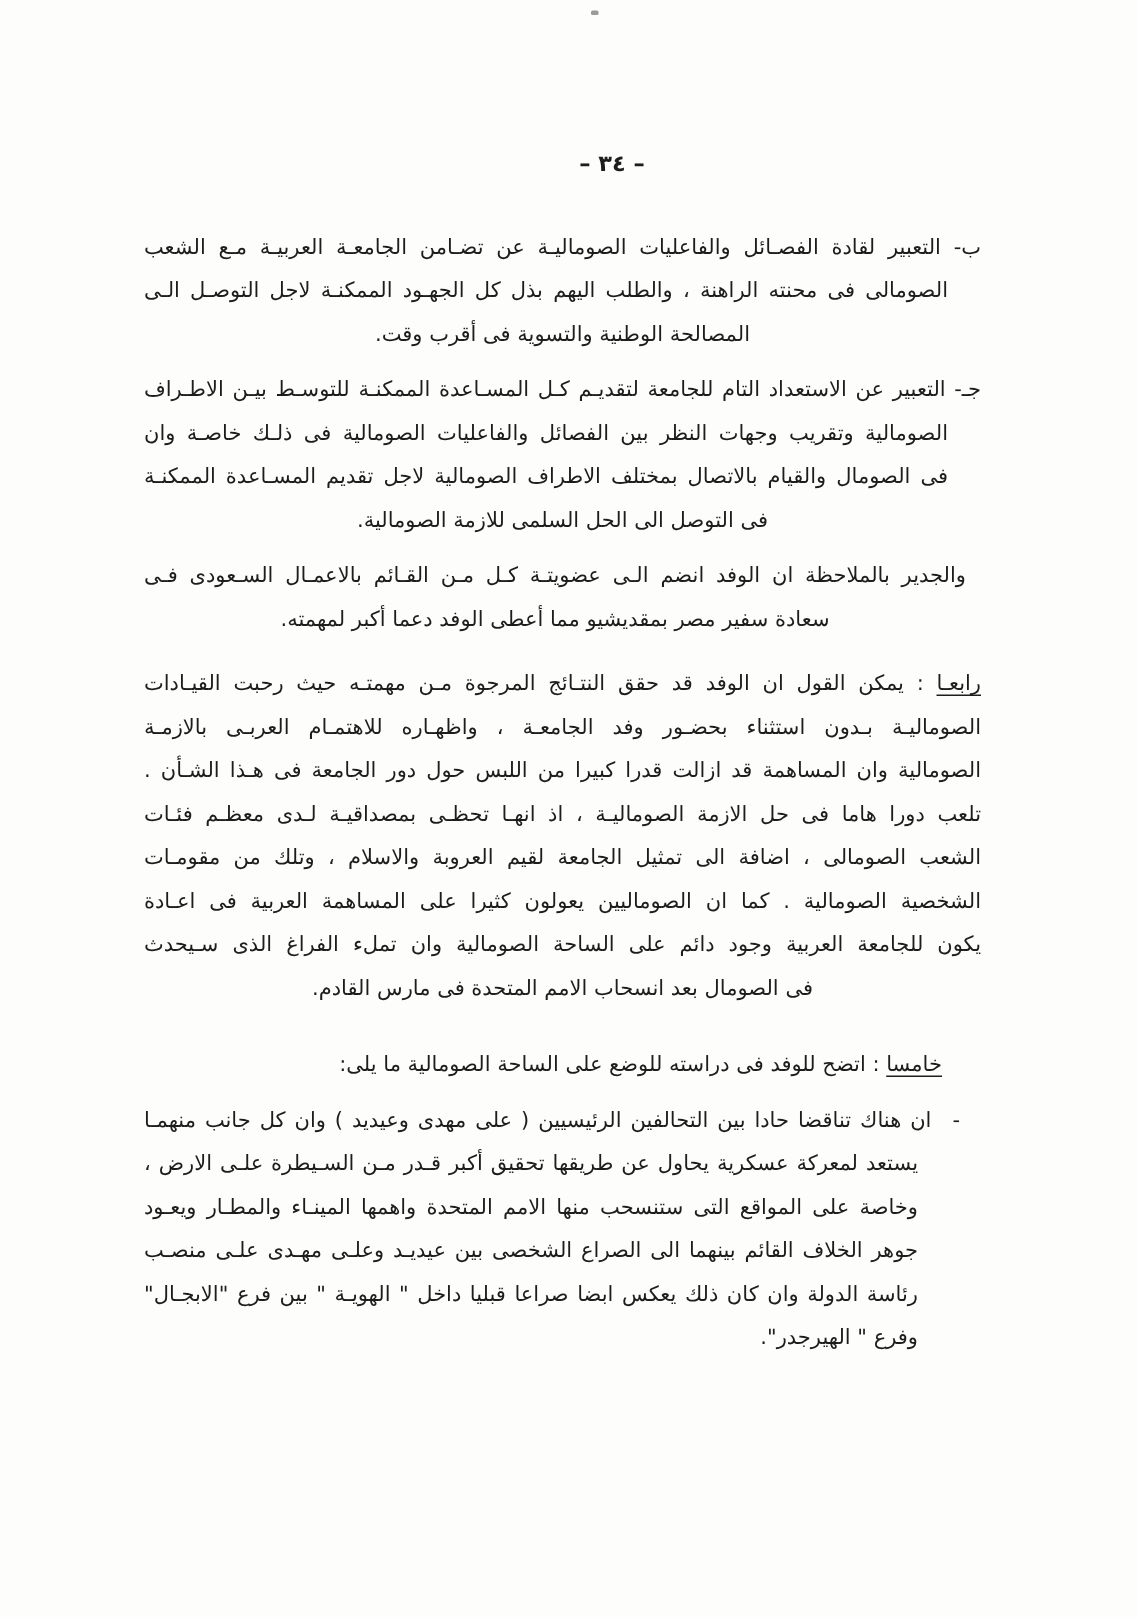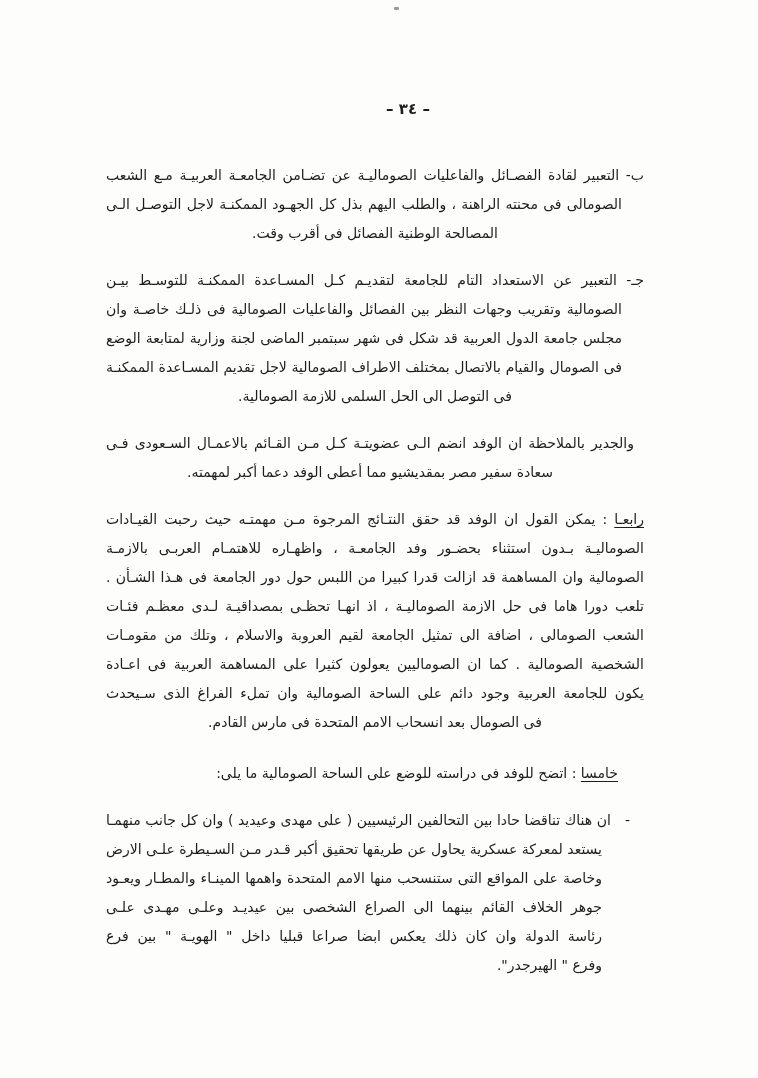--- a/index.html
+++ b/index.html
@@ -30,21 +30,21 @@
     letter-spacing: 2px;
     direction: rtl;
     white-space: nowrap;
   }
   .content {
     position: absolute;
     top: 143px;
     left: 88px;
     right: 96px;
   }
-  .para { margin: 18px; }
+  .para { margin: 8px; }
   .line {
     direction: rtl;
     height: 29px;
     line-height: 29px;
     font-size: 14px;
     overflow: hidden;
   }
   .just { text-align: justify; text-align-last: justify; }
   .ctr  { text-align: center; }
   .rgt  { text-align: right; }
@@ -63,27 +63,26 @@
 
 <div class="page">
   <div class="artifact"></div>
   <div class="page-number">– ٣٤ –</div>
 
   <div class="content">
 
     <div class="para p-b">
       <div class="line just">ب- التعبير لقادة الفصـائل والفاعليات الصوماليـة عن تضـامن الجامعـة العربيـة مـع الشعب</div>
       <div class="line just cont">الصومالى فى محنته الراهنة ، والطلب اليهم بذل كل الجهـود الممكنـة لاجل التوصـل الـى</div>
-      <div class="line ctr">المصالحة الوطنية الفصائل فى أقرب وقت.</div>
+      <div class="line ctr">المصالحة الوطنية والتسوية فى أقرب وقت.</div>
     </div>
 
     <div class="para p-j">
       <div class="line just">جـ- التعبير عن الاستعداد التام للجامعة لتقديـم كـل المسـاعدة الممكنـة للتوسـط بيـن الاطـراف</div>
       <div class="line just cont">الصومالية وتقريب وجهات النظر بين الفصائل والفاعليات الصومالية فى ذلـك خاصـة وان</div>
-      <div class="line just cont">مجلس جامعة الدول العربية قد شكل فى شهر سبتمبر الماضى لجنة وزارية لمتابعة الوضع</div>
       <div class="line just cont">فى الصومال والقيام بالاتصال بمختلف الاطراف الصومالية لاجل تقديم المسـاعدة الممكنـة</div>
       <div class="line ctr">فى التوصل الى الحل السلمى للازمة الصومالية.</div>
     </div>
 
     <div class="para p-note">
       <div class="line just">والجدير بالملاحظة ان الوفد انضم الـى عضويتـة كـل مـن القـائم بالاعمـال السـعودى فـى</div>
       <div class="line ctr">سعادة سفير مصر بمقديشيو مما أعطى الوفد دعما أكبر لمهمته.</div>
     </div>
 
     <div class="para p-fourth">

